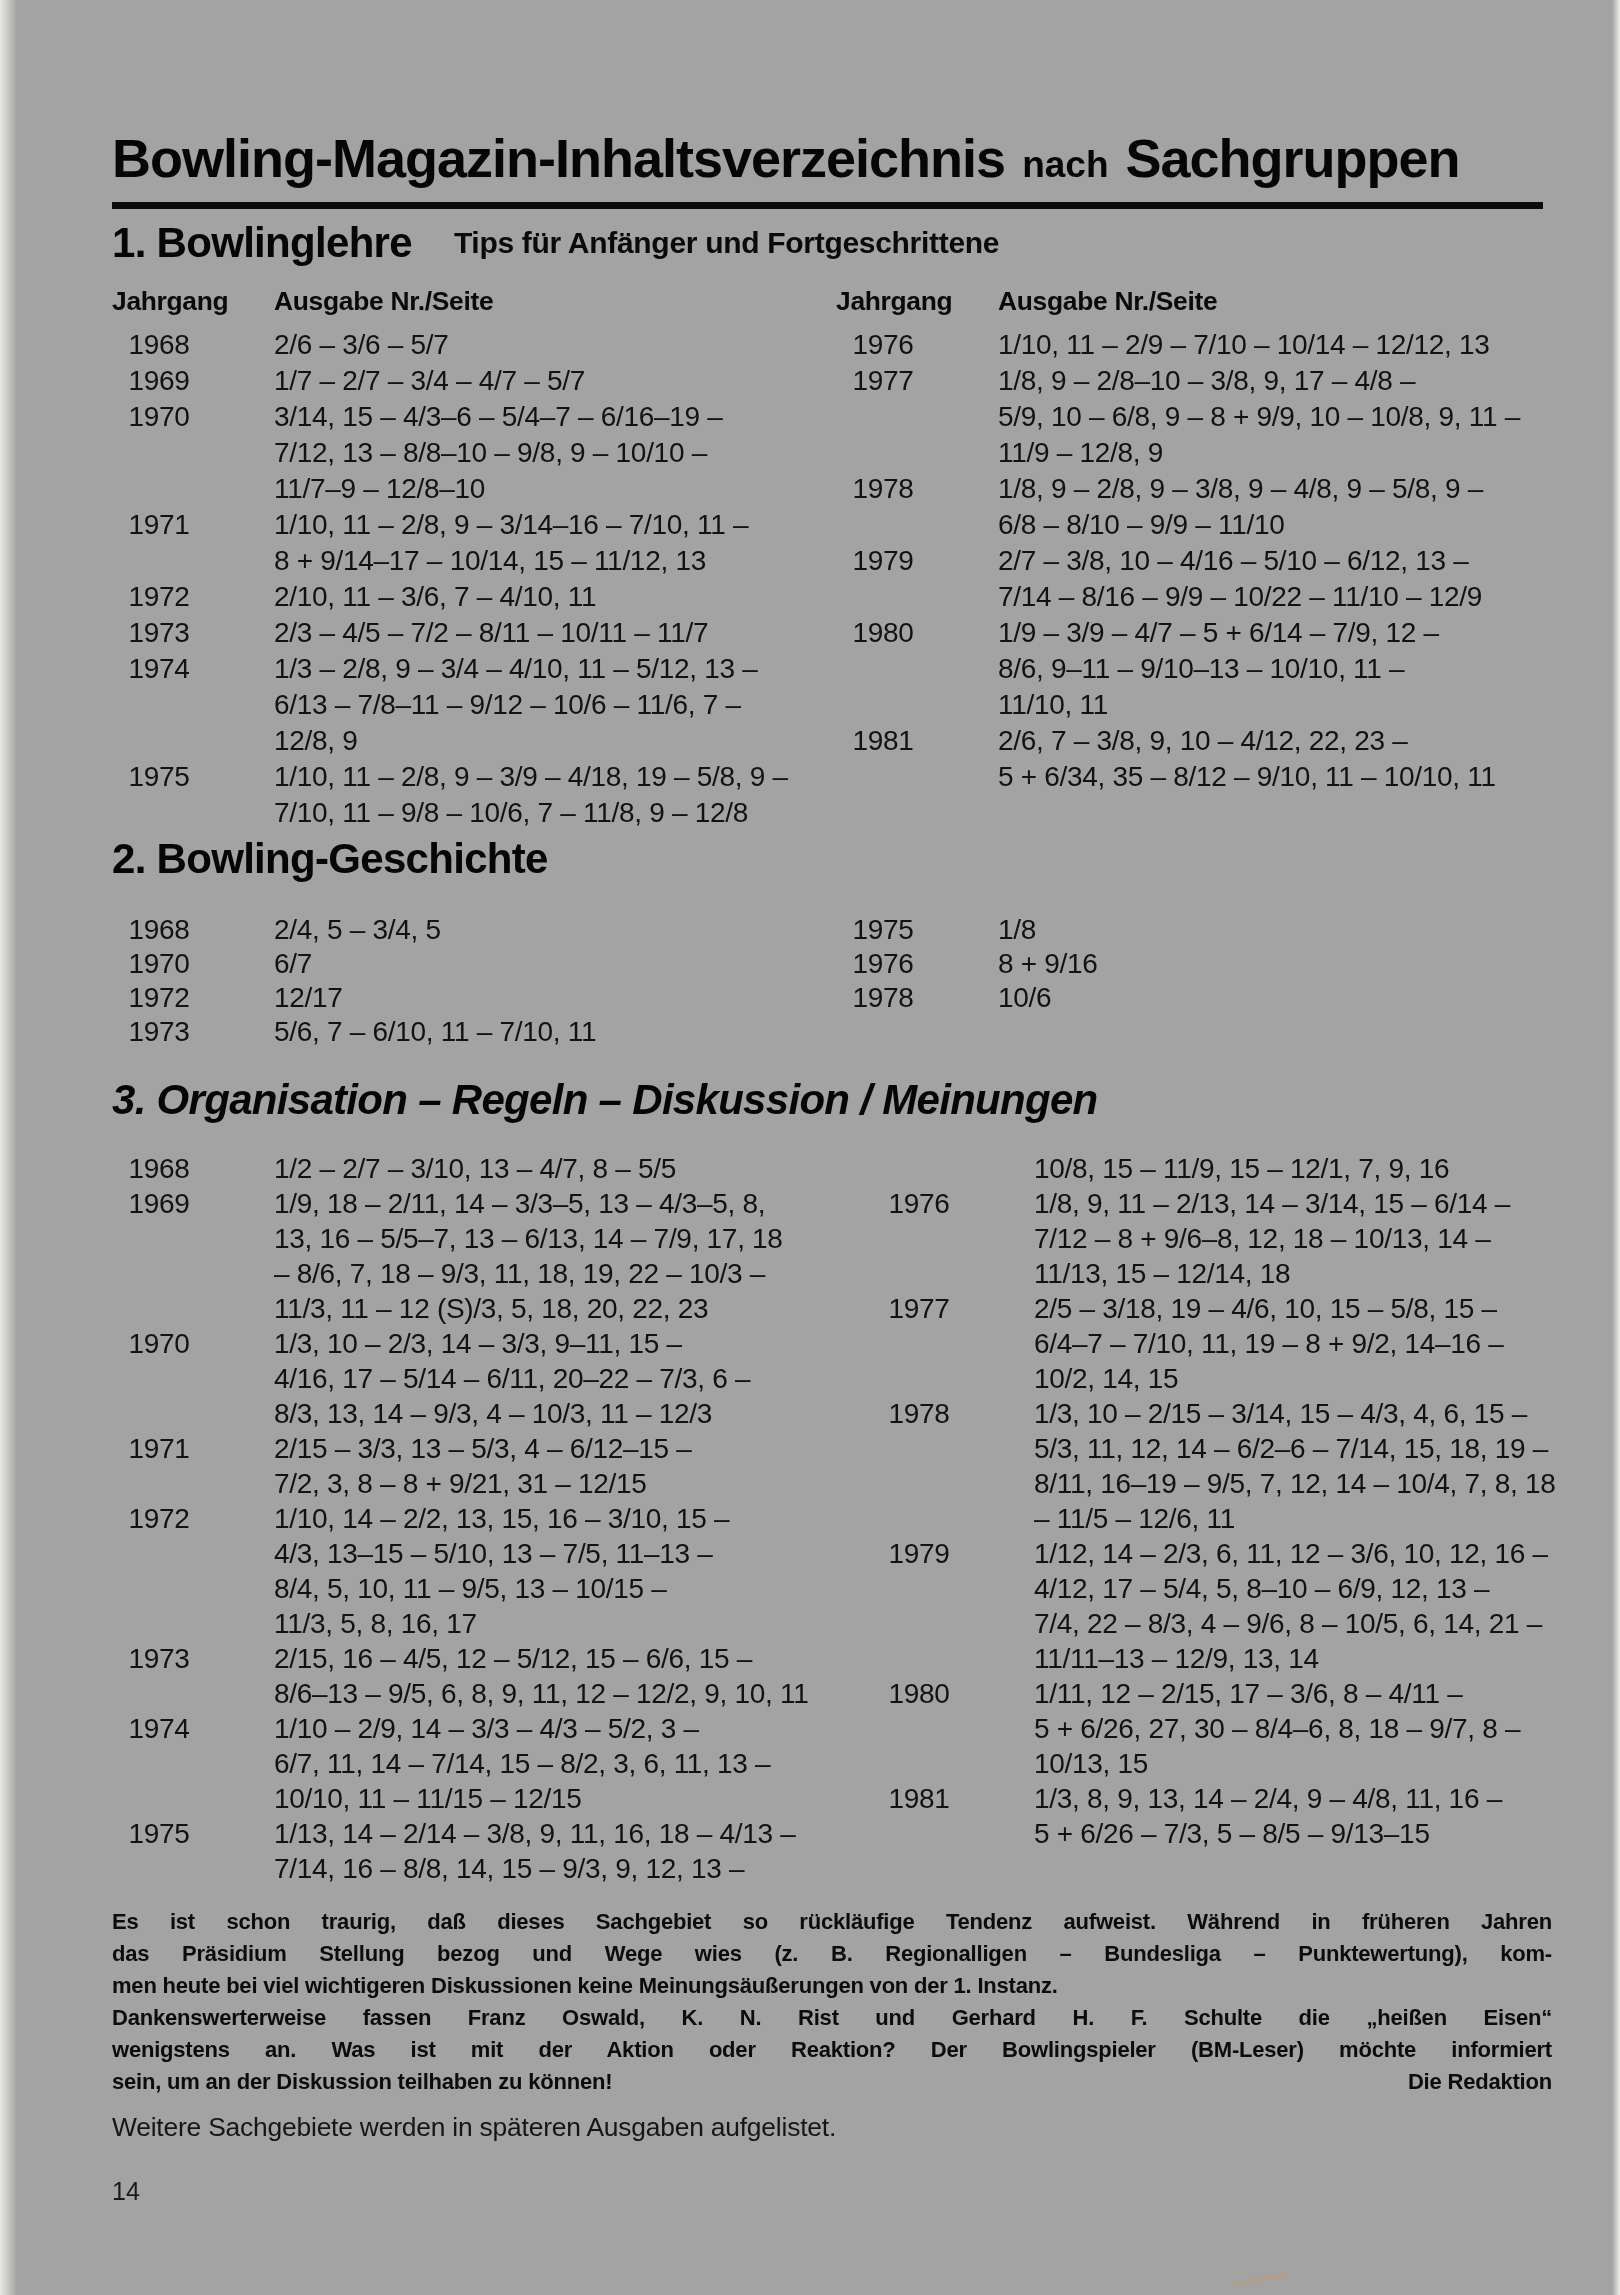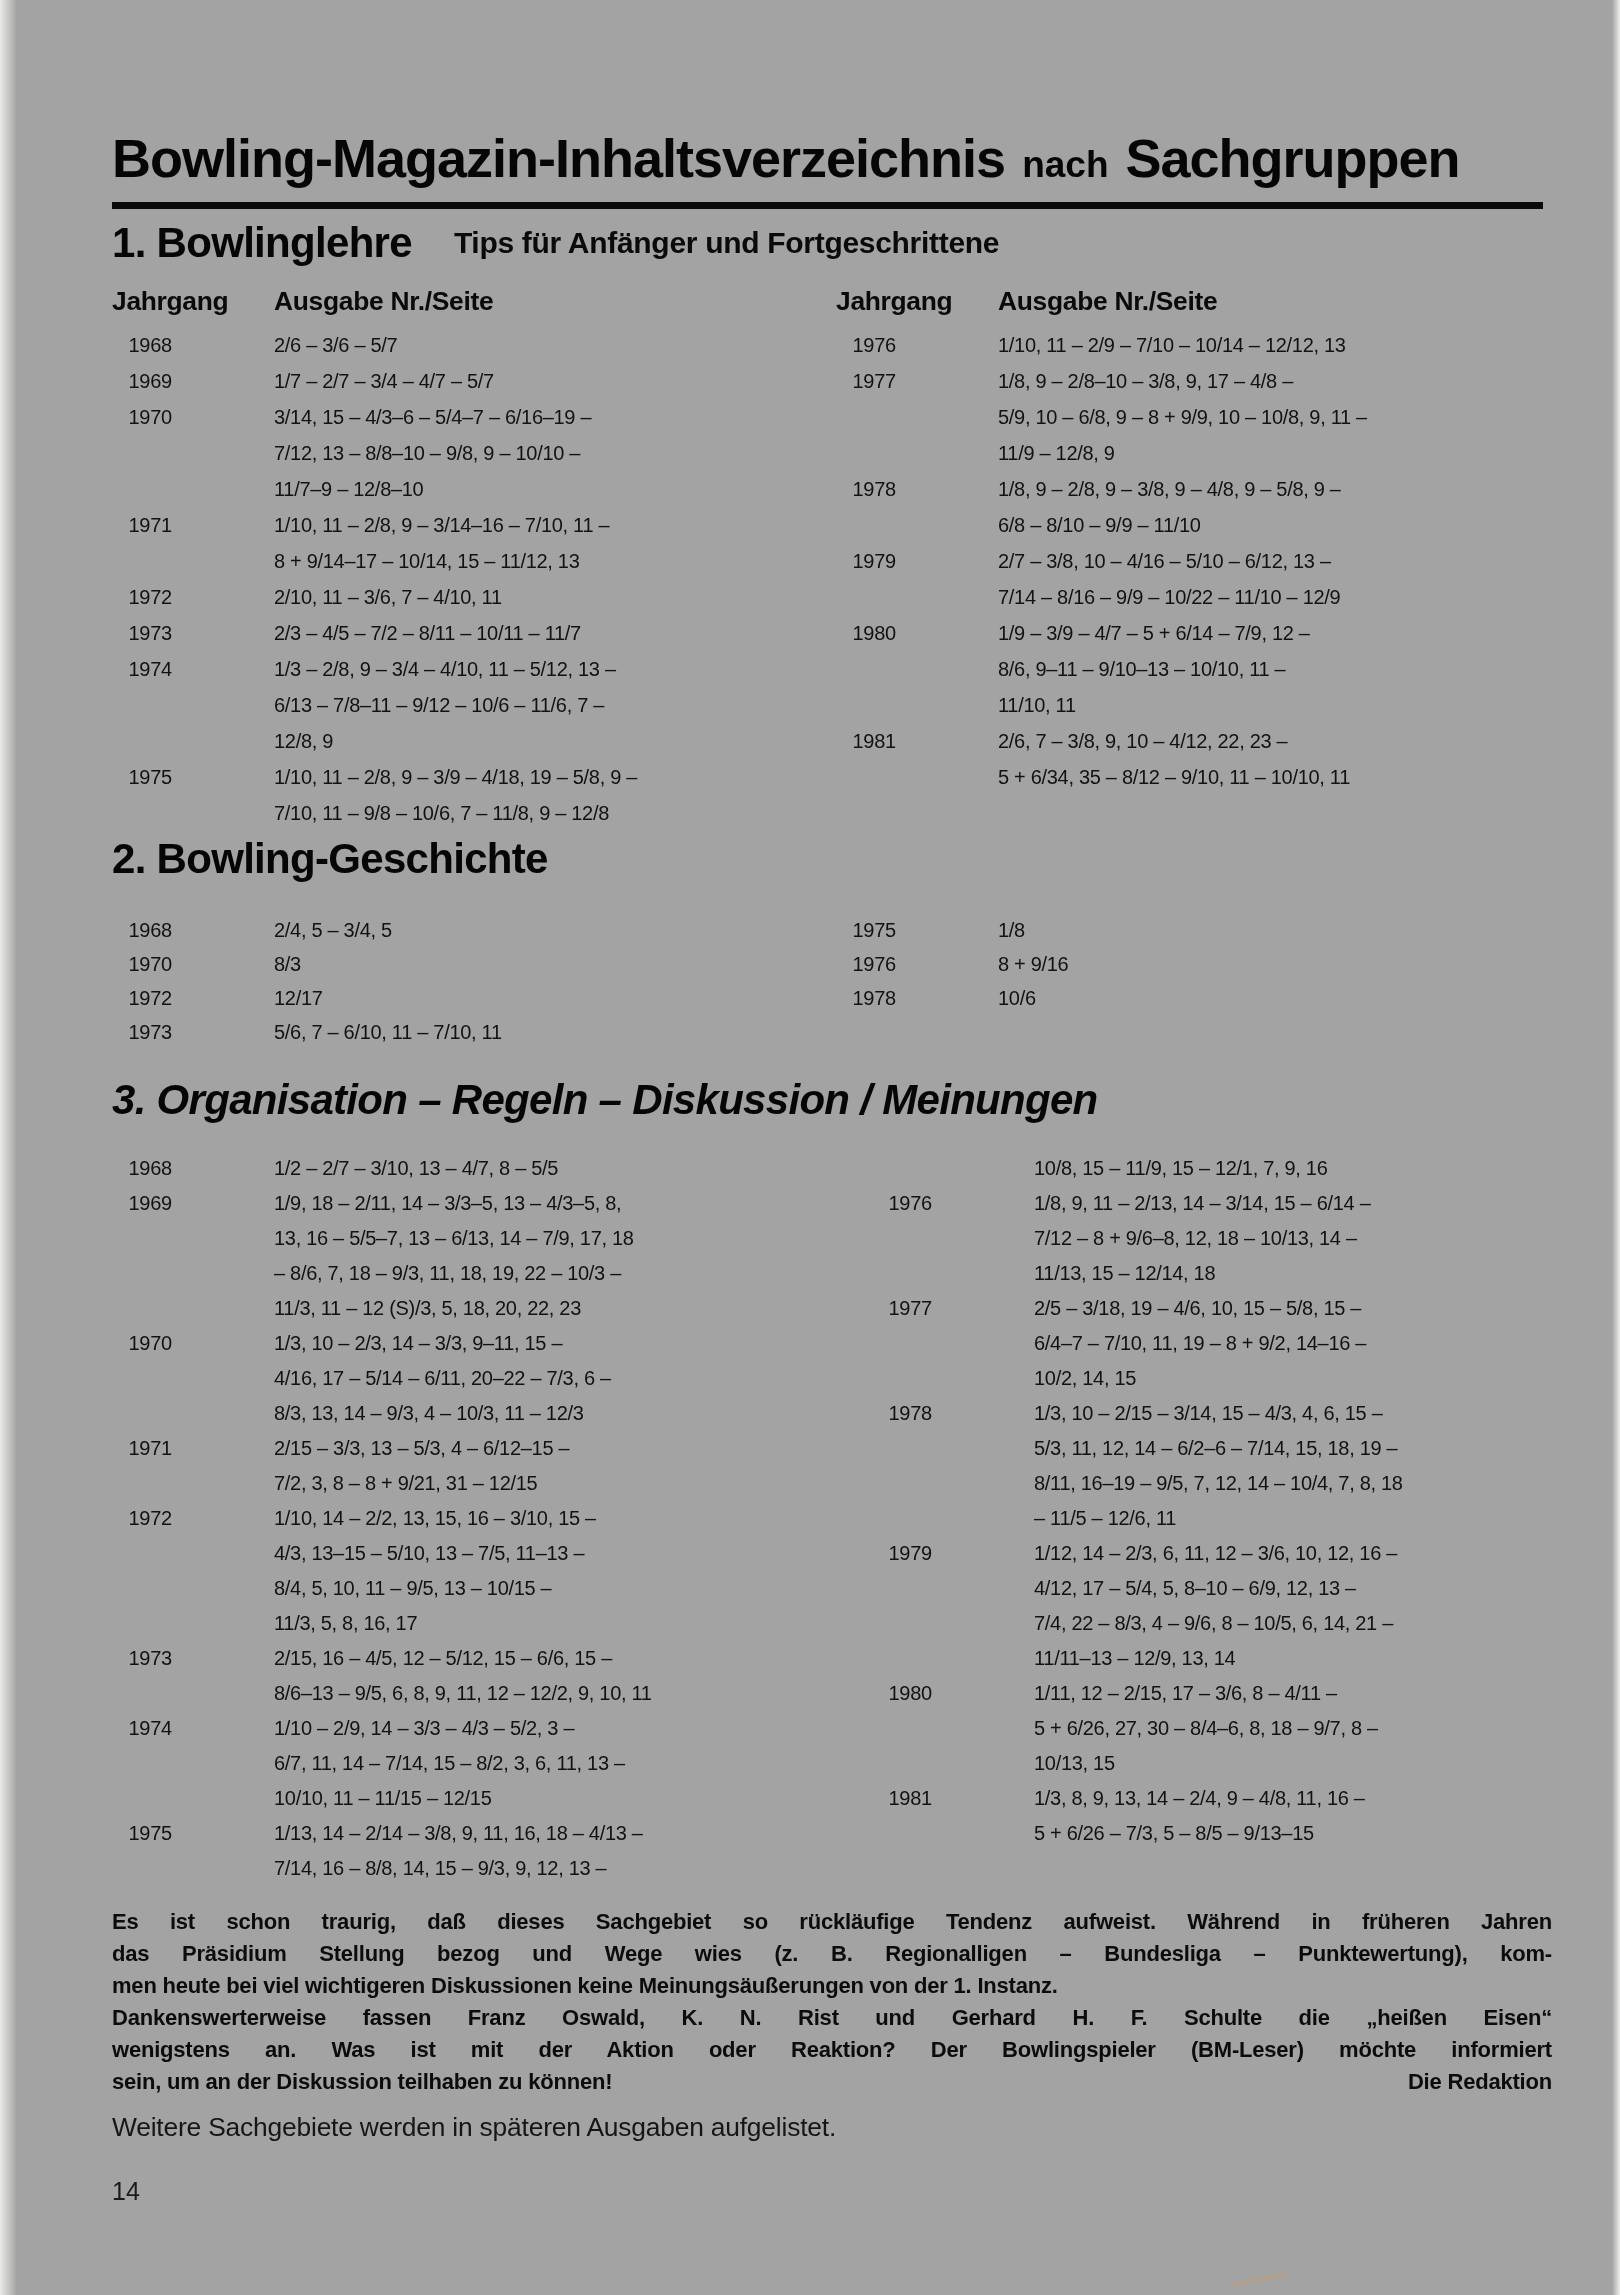--- a/index.html
+++ b/index.html
@@ -37,21 +37,21 @@
   }
   
   .sec-heading { position:absolute; left:112px; display:flex; align-items:center; gap:42px; white-space:nowrap; }
   .sec-title { font-size:42px; font-weight:bold; letter-spacing:-0.7px; color:#060606; }
   .sec-sub   { font-size:30px; font-weight:bold; letter-spacing:-0.3px; color:#0a0a0a; }
   
   .col-head { position:absolute; display:flex; font-size:26.4px; font-weight:bold; letter-spacing:-0.3px; color:#0a0a0a; }
   .col-head .h-year  { flex:0 0 162px; }
   .col-head .h-issue { flex:1; }
   
-  .datacol { position:absolute; font-size:20px; letter-spacing:-0.3px; color:#121212; }
+  .datacol { position:absolute; font-size:28px; letter-spacing:-0.3px; color:#121212; }
   .lh54 .row { line-height:36px; }
   .lh51 .row { line-height:34px; }
   .lh53 .row { line-height:35px; }
   .row { display:flex; }
   .yr { flex:0 0 162px; padding-left:16.5px; box-sizing:border-box; }
   .tx { flex:1; white-space:pre-line; }
   
   .footer-par { position:absolute; left:112px; top:1906px; width:1440px;
     font-size:22px; font-weight:bold; line-height:32px; letter-spacing:-0.2px; color:#0c0c0c; }
   .fline { white-space:nowrap; }
@@ -169,21 +169,21 @@
     <span class="sec-title">2. Bowling-Geschichte</span>
   </div>
 
   <div class="datacol lh51" style="left:112px; top:913px; width:720px;">
     <div class="row">
         <span class="yr">1968</span>
         <span class="tx">2/4, 5 – 3/4, 5</span>
       </div>
     <div class="row">
         <span class="yr">1970</span>
-        <span class="tx">8/3</span>
+        <span class="tx">6/7</span>
       </div>
     <div class="row">
         <span class="yr">1972</span>
         <span class="tx">12/17</span>
       </div>
     <div class="row">
         <span class="yr">1973</span>
         <span class="tx">5/6, 7 – 6/10, 11 – 7/10, 11</span>
       </div>
   </div>

